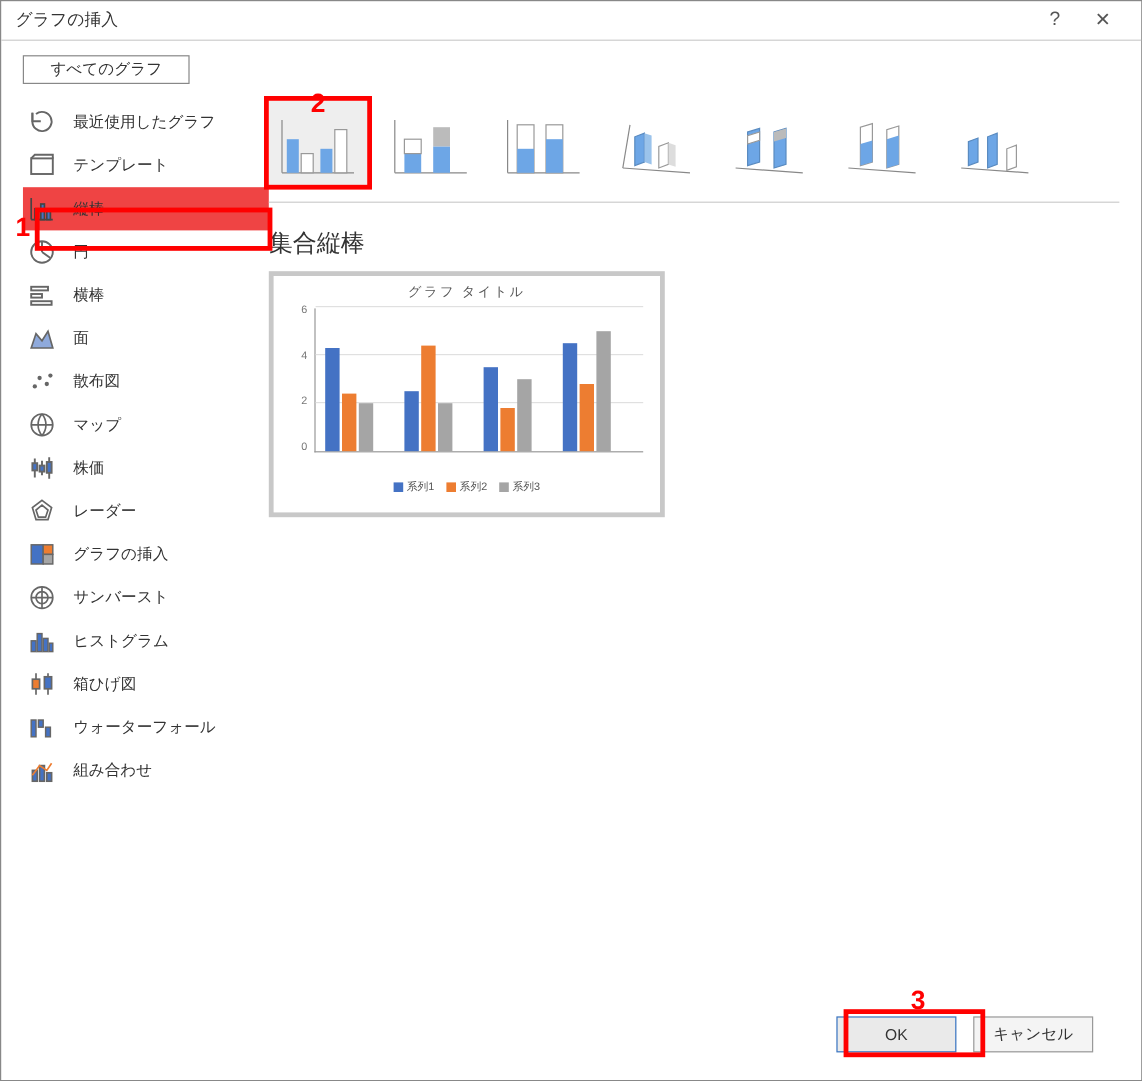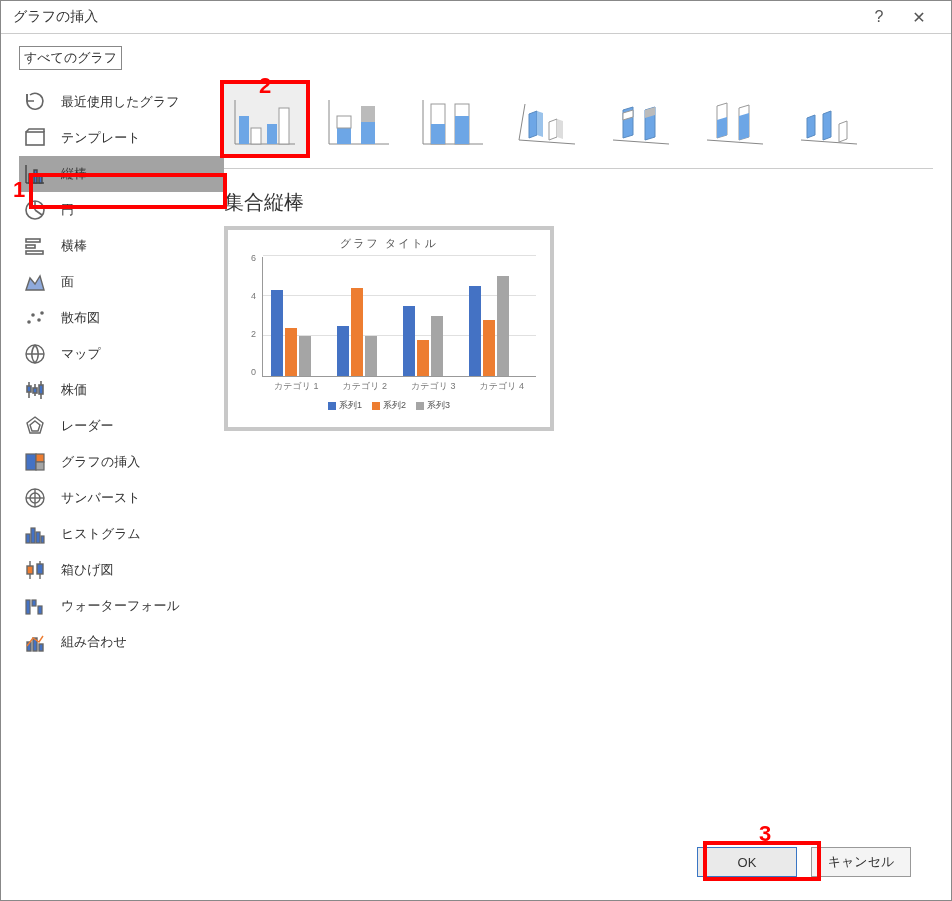--- a/index.html
+++ b/index.html
@@ -32,21 +32,21 @@
     width:40px; text-align:center; font-size:16px; color:#555;
   }
   .body {
     flex:1;
     display:flex;
     flex-direction:column;
     padding: 12px 18px 10px 18px;
   }
   .tabheader {
     border:1px solid #888;
-    padding:2px 4px;
+    padding:2px 22px;
     width:fit-content;
     font-size:13px;
     background:#fff;
     margin-bottom:10px;
   }
   .content {
     flex:1;
     display:flex;
     overflow:hidden;
   }
@@ -60,21 +60,21 @@
     gap:14px;
     height:36px;
     padding:0 6px 0 4px;
     cursor:default;
   }
   .side-item .ic {
     width:24px; height:22px; display:flex; align-items:center; justify-content:center;
     color:#666;
   }
   .side-item.selected {
-    background:#a3a3a3;
+    background:#ef4444;
     text-align:center;
   }
   .main {
     flex:1;
     padding-top:0px;
   }
   .subtype-row {
     display:flex;
     gap:12px;
     margin-bottom:20px;
@@ -490,26 +490,20 @@
                   <div class="bar b1" style="height: 70px;"></div>
                   <div class="bar b2" style="height: 36px;"></div>
                   <div class="bar b3" style="height: 60px;"></div>
                 </div>
                 <div class="group" style="left: 206px;">
                   <div class="bar b1" style="height: 90px;"></div>
                   <div class="bar b2" style="height: 56px;"></div>
                   <div class="bar b3" style="height: 100px;"></div>
                 </div>
               </div>
-            <div class="catlabels">
-              <span>カテゴリ 1</span>
-              <span>カテゴリ 2</span>
-              <span>カテゴリ 3</span>
-              <span>カテゴリ 4</span>
-            </div>
           </div>
 
           <div class="legend">
             <span class="leg">
                 <span class="sw b1"></span>
                 <span>系列1</span>
               </span>
             <span class="leg">
                 <span class="sw b2"></span>
                 <span>系列2</span>

